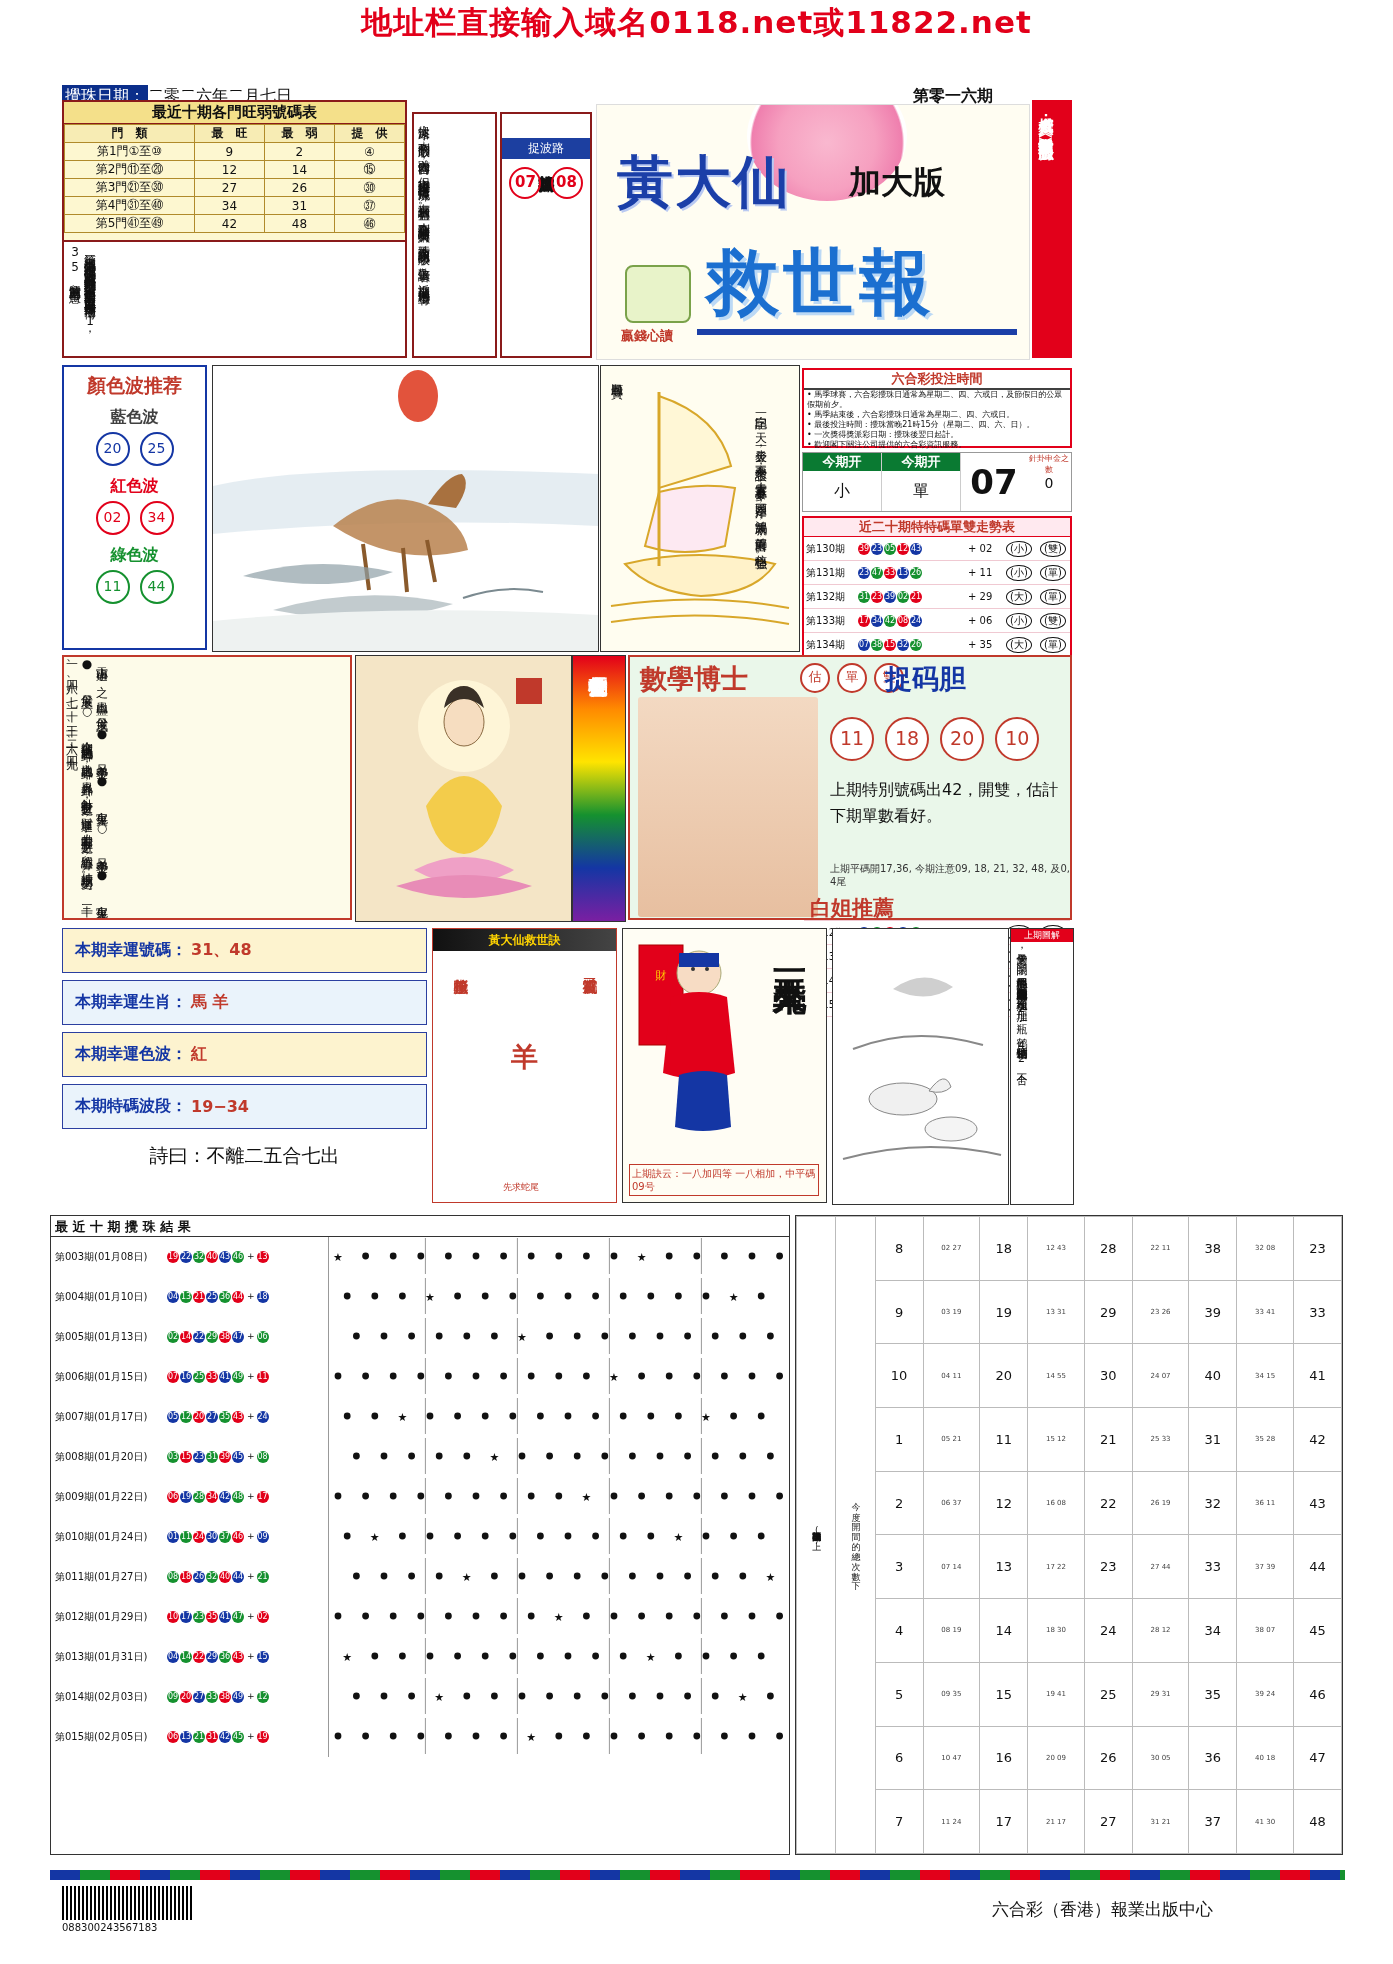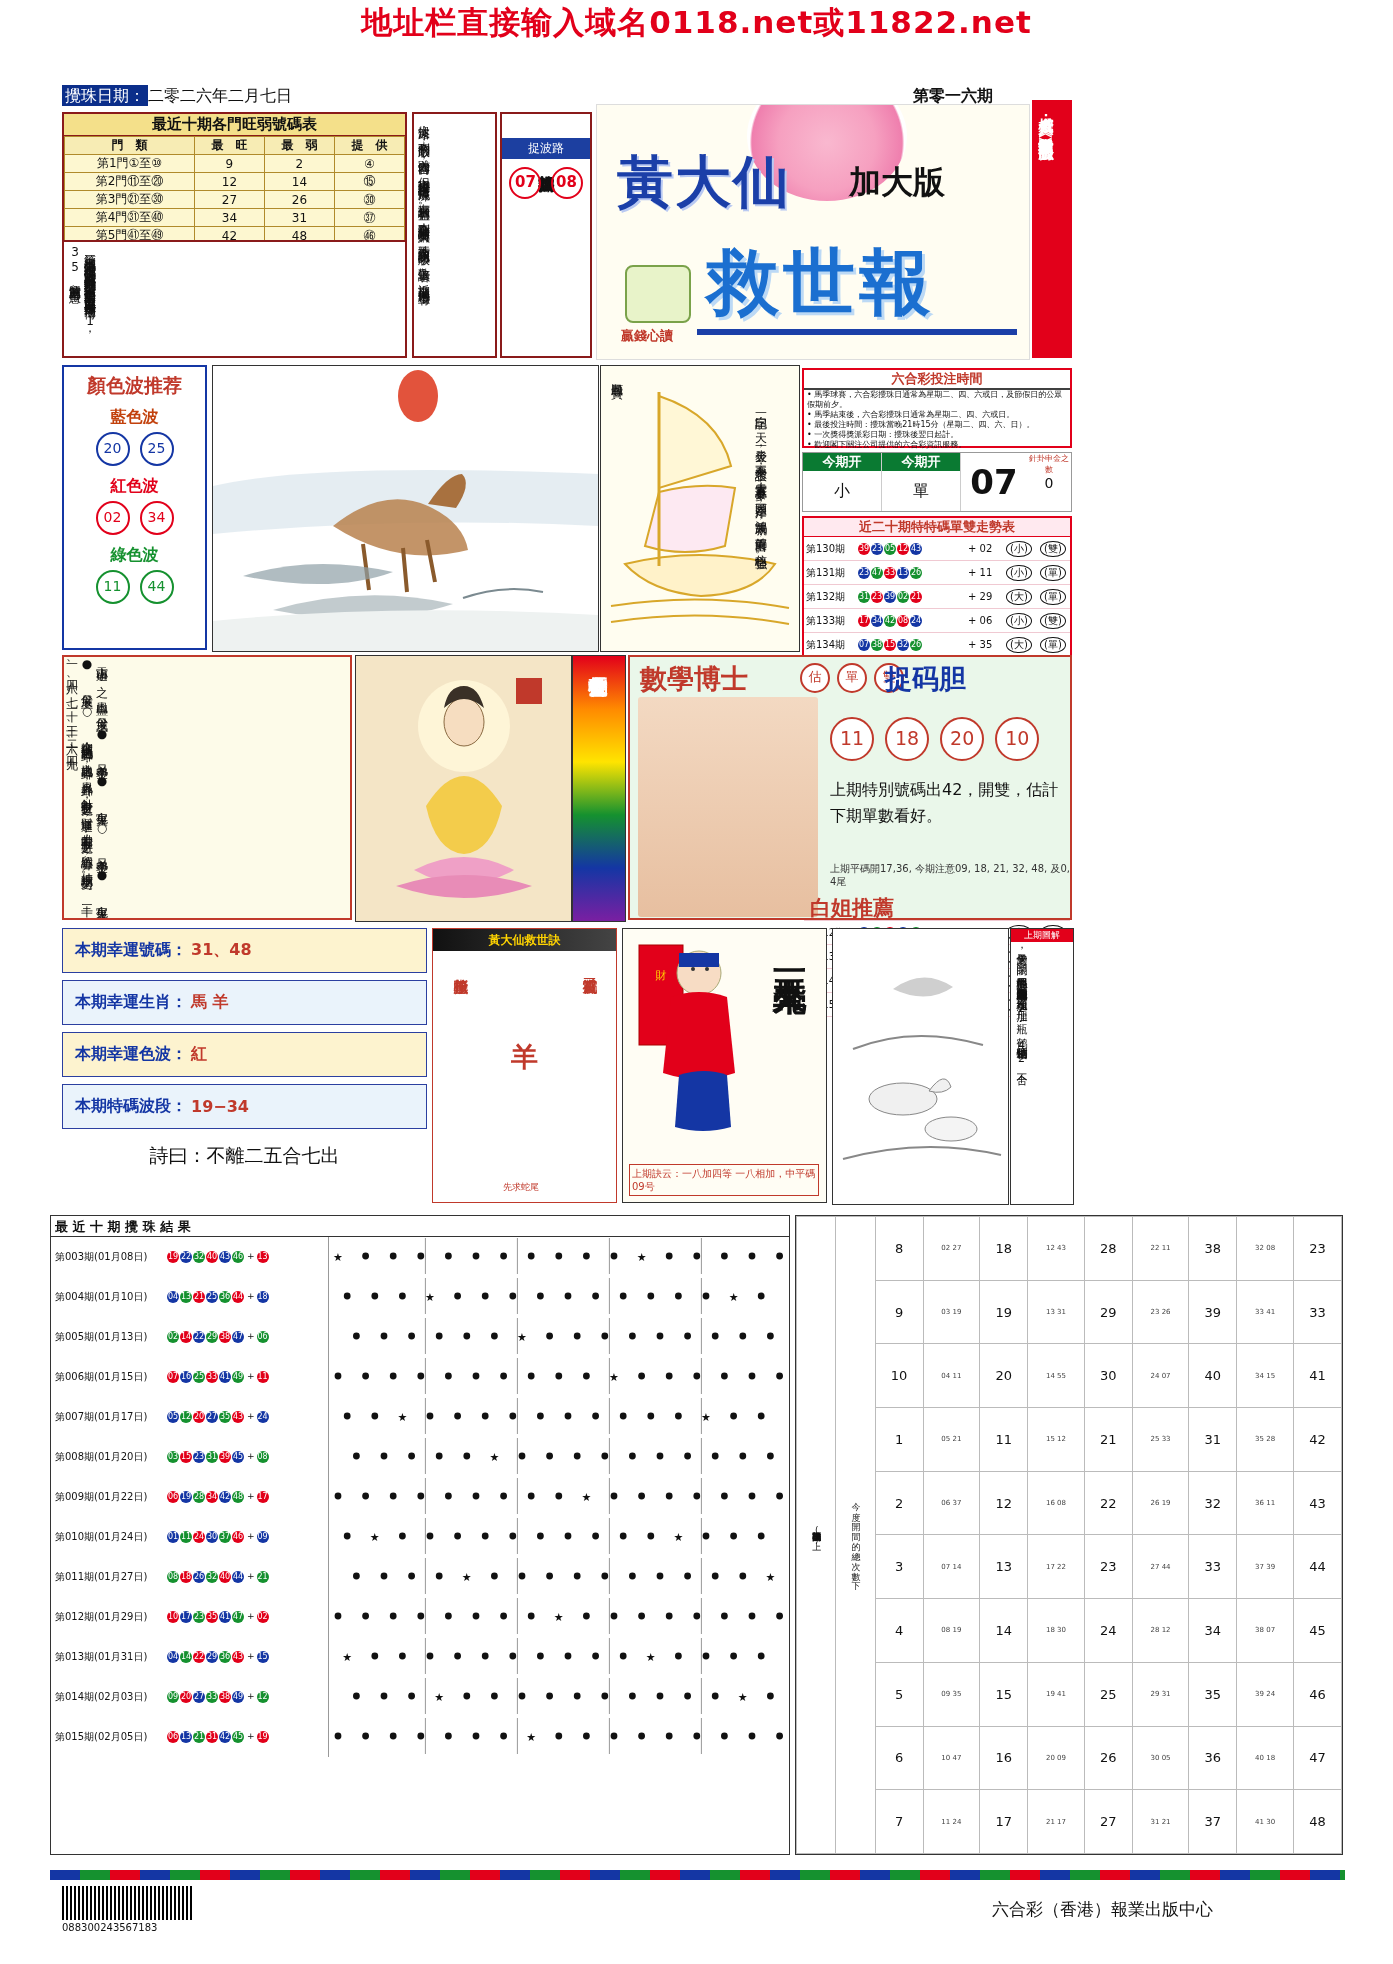--- a/index.html
+++ b/index.html
@@ -11,21 +11,21 @@
   .topbar .url{position:absolute;left:0;top:2px;width:1393px;text-align:center;color:#e2001a;font-weight:bold;font-size:31px;letter-spacing:1px;font-family:"DejaVu Sans",sans-serif;}
   .subbar{position:absolute;left:0;top:46px;width:1393px;height:36px;background:#fff;}
   .subbar .line{position:absolute;left:0;top:2px;width:1393px;text-align:center;font-size:19px;color:#111;}
 
   .dateline{position:absolute;left:0;top:86px;width:1133px;height:28px;}
   .dateline .dl{position:absolute;left:62px;top:0;font-size:16px;color:#111;}
   .dateline .dl .hl{background:#0b2e8a;color:#fff;padding:1px 3px;}
   .dateline .issue{position:absolute;right:140px;top:0;font-size:16px;color:#111;font-weight:bold;}
 
   
-  .tbl10{position:absolute;left:62px;top:112px;width:345px;height:158px;background:#fdf7d0;border:2px solid #8a1a1a;box-sizing:border-box;}
+  .tbl10{position:absolute;left:62px;top:100px;width:345px;height:158px;background:#fdf7d0;border:2px solid #8a1a1a;box-sizing:border-box;}
   .tbl10 .cap{text-align:center;font-size:15px;font-weight:bold;background:#f4e08a;border-bottom:1px solid #8a1a1a;padding:1px 0;color:#111;}
   .tbl10 table{width:100%;border-collapse:collapse;font-size:12px;}
   .tbl10 td,.tbl10 th{border:1px solid #b08a2a;text-align:center;padding:0px 0;height:16px;color:#111;}
   .tbl10 th{background:#f7ecb4;font-weight:bold;}
 
   
   .vtext{writing-mode:vertical-rl;text-orientation:upright;font-size:12px;line-height:15px;color:#111;letter-spacing:1px;}
 
   .coltxt{position:absolute;left:62px;top:240px;width:345px;height:118px;border:2px solid #8a1a1a;box-sizing:border-box;background:#fff;padding:3px;overflow:hidden;}
 
@@ -47,21 +47,21 @@
   .mast .stripe{position:absolute;left:100px;top:224px;width:320px;height:6px;background:#1b3fa8;}
 
   
   .rbar{position:absolute;left:1032px;top:100px;width:40px;height:258px;background:#e2001a;color:#fff;}
   .rbar .v{writing-mode:vertical-rl;text-orientation:upright;font-size:15px;font-weight:bold;margin:6px 4px;line-height:20px;}
 
   
   .cwave{position:absolute;left:62px;top:365px;width:145px;height:285px;border:2px solid #1436a4;box-sizing:border-box;background:#fff;text-align:center;}
   .cwave .h{font-size:19px;font-weight:bold;color:#c0392b;margin:6px 0 4px;}
   .cwave .l{font-size:16px;font-weight:bold;margin:8px 0 2px;}
-  .cwave .l.b{color:#c2410c;text-align:center;}
+  .cwave .l.b{color:#404040;text-align:center;}
   .cwave .l.r{color:#e2001a;}
   .cwave .l.g{color:#15912f;}
   .cwave .n{display:inline-block;width:30px;height:30px;line-height:28px;border-radius:50%;border:2px solid #888;font-size:14px;margin:2px 5px;color:#111;}
   .cwave .n.b{border-color:#1436a4;color:#1436a4;}
   .cwave .n.r{border-color:#e2001a;color:#e2001a;}
   .cwave .n.g{border-color:#15912f;color:#15912f;}
 
   .pic1{position:absolute;left:212px;top:365px;width:385px;height:285px;border:1px solid #333;background:linear-gradient(#ffffff,#f2f2ea);overflow:hidden;}
   .pic2{position:absolute;left:600px;top:365px;width:198px;height:285px;border:1px solid #333;background:#fffdf0;overflow:hidden;}
 

